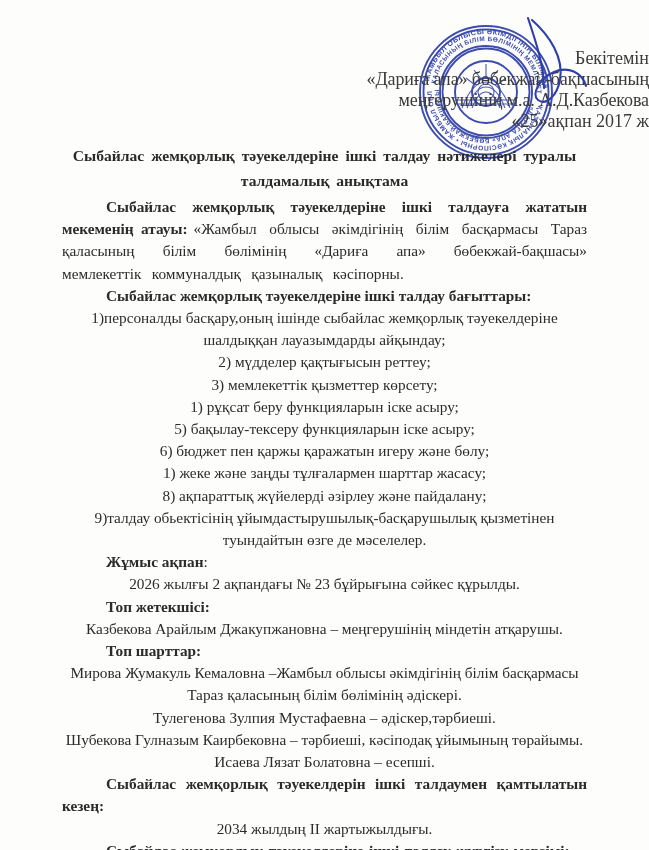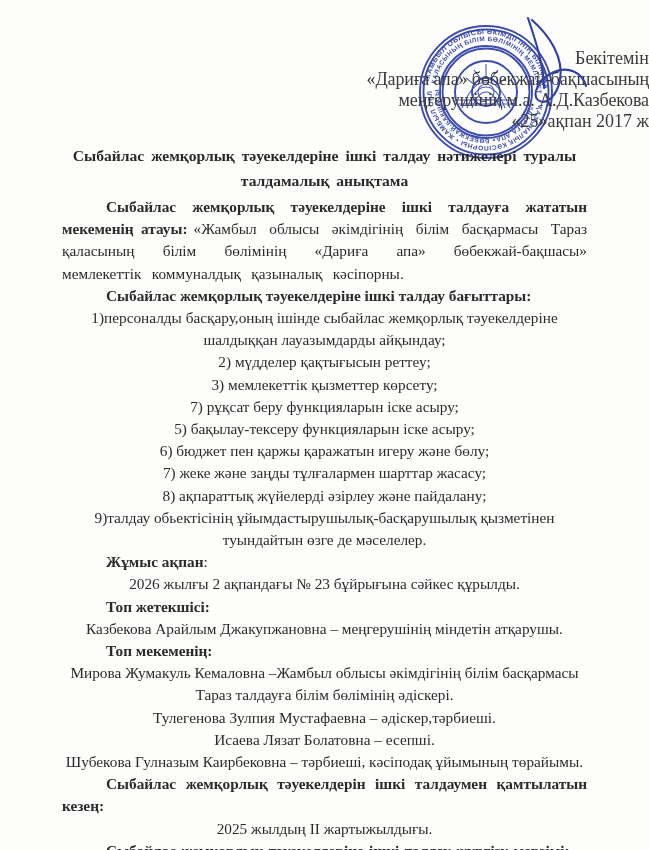--- a/index.html
+++ b/index.html
@@ -177,41 +177,41 @@
 
   <div class="body-text">
 
     <p class="p p-indent blk"><span class="b spread-3">Сыбайлас жемқорлық тәуекелдеріне ішкі талдауға жататын мекеменің атауы:</span> <span class="spread-2">«Жамбыл облысы әкімдігінің білім басқармасы Тараз қаласының білім бөлімінің «Дариға апа» бөбекжай-бақшасы»  мемлекеттік  коммуналдық қазыналық кәсіпорны.</span></p>
 
     <p class="p p-indent"><span class="b">Сыбайлас жемқорлық тәуекелдеріне ішкі талдау бағыттары:</span></p>
 
     <p class="list-item">1)персоналды басқару,оның ішінде сыбайлас жемқорлық тәуекелдеріне шалдыққан лауазымдарды айқындау;</p>
     <p class="list-item">2) мүдделер қақтығысын реттеу;</p>
     <p class="list-item">3) мемлекеттік қызметтер көрсету;</p>
-    <p class="list-item">7) рұқсат беру функцияларын іске асыру;</p>
+    <p class="list-item">1) рұқсат беру функцияларын іске асыру;</p>
     <p class="list-item">5) бақылау-тексеру функцияларын іске асыру;</p>
     <p class="list-item">6) бюджет пен қаржы қаражатын игеру және бөлу;</p>
-    <p class="list-item">7) жеке және заңды тұлғалармен шарттар жасасу;</p>
+    <p class="list-item">1) жеке және заңды тұлғалармен шарттар жасасу;</p>
     <p class="list-item">8) ақпараттық жүйелерді әзірлеу және пайдалану;</p>
     <p class="list-item">9)талдау обьектісінің ұйымдастырушылық-басқарушылық қызметінен туындайтын өзге де мәселелер.</p>
 
     <p class="p p-indent"><span class="b">Жұмыс ақпан</span><span>:</span></p>
 
     <p class="list-item"> 2026 жылғы 2 ақпандағы № 23 бұйрығына сәйкес құрылды.</p>
 
     <p class="p p-indent"><span class="b">Топ жетекшісі:</span></p>
 
     <p class="list-item">Казбекова Арайлым Джакупжановна – меңгерушінің міндетін атқарушы.</p>
 
-    <p class="p p-indent"><span class="b">Топ мекеменің:</span></p>
-
-    <p class="list-item">Мирова Жумакуль Кемаловна –Жамбыл облысы әкімдігінің білім басқармасы Тараз талдауға білім бөлімінің әдіскері.</p>
+    <p class="p p-indent"><span class="b">Топ шарттар:</span></p>
+
+    <p class="list-item">Мирова Жумакуль Кемаловна –Жамбыл облысы әкімдігінің білім басқармасы Тараз қаласының білім бөлімінің әдіскері.</p>
     <p class="list-item">Тулегенова Зулпия Мустафаевна – әдіскер,тәрбиеші.</p>
+    <p class="list-item">Шубекова Гулназым Каирбековна – тәрбиеші, кәсіподақ ұйымының төрайымы.</p>
     <p class="list-item">Исаева Лязат Болатовна  – есепші.</p>
-    <p class="list-item">Шубекова Гулназым Каирбековна – тәрбиеші, кәсіподақ ұйымының төрайымы.</p>
 
     <p class="p p-indent"><span class="b spread-3">Сыбайлас жемқорлық тәуекелдерін ішкі талдаумен қамтылатын  кезең:</span></p>
-    <p class="list-item">2025 жылдың II жартыжылдығы.</p>
+    <p class="list-item">2034 жылдың II жартыжылдығы.</p>
 
     <p class="p p-indent"><span class="b spread-3">Сыбайлас жемқорлық тәуекелдеріне ішкі талдау жүргізу мерзімі:</span></p>
 
   </div>
 </div>
 
 </body></html>

